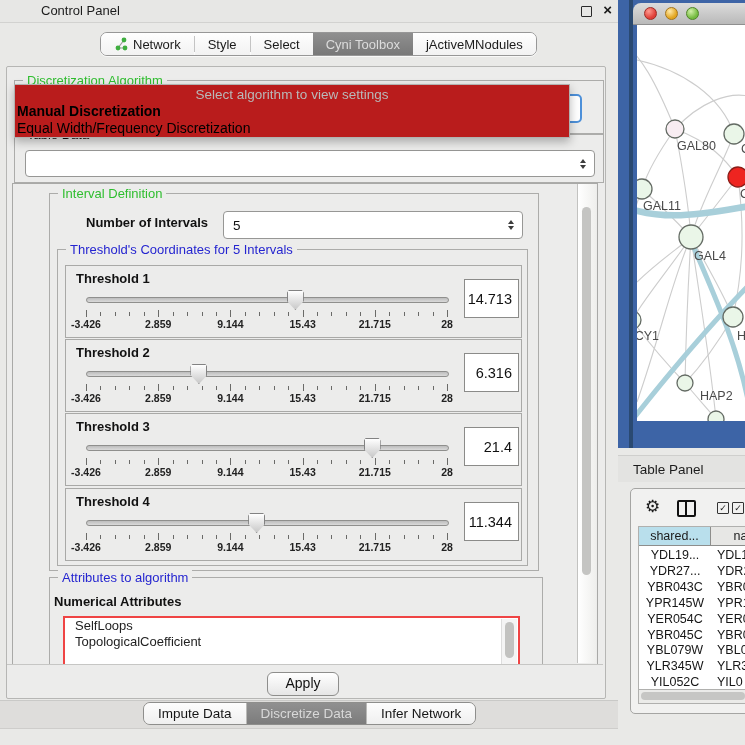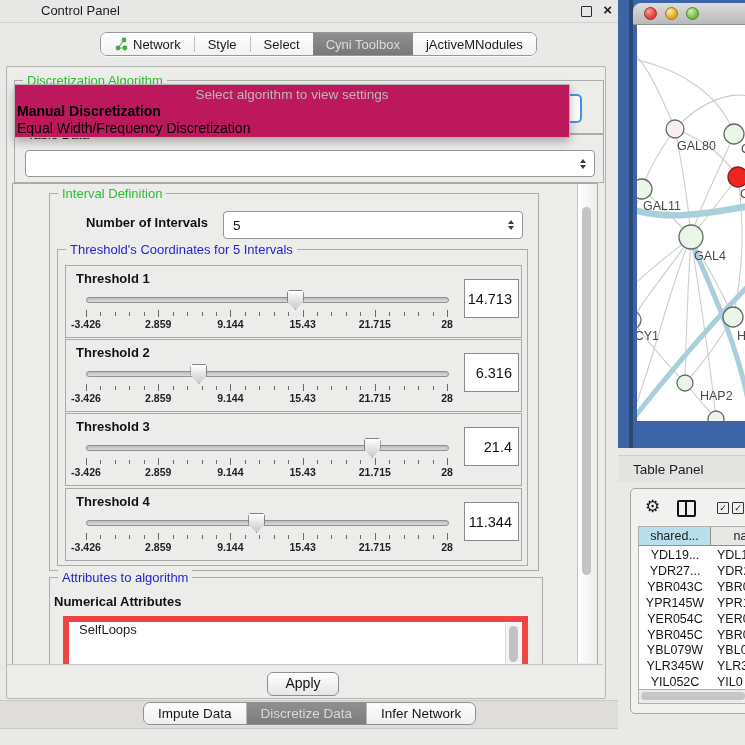--- a/index.html
+++ b/index.html
@@ -29,21 +29,21 @@
   .cap.dark{color:#111;}
 
   .combo{position:absolute;background:#fff;border:1px solid #979795;border-radius:4px;font-size:13.5px;color:#111;}
   .combo .v{position:absolute;left:9px;top:50%;transform:translateY(-50%);white-space:nowrap;}
   .spin{position:absolute;right:8px;top:50%;transform:translateY(-50%);display:flex;flex-direction:column;gap:2px;}
   .spin i{width:0;height:0;border-left:3.5px solid transparent;border-right:3.5px solid transparent;}
   .spin .up{border-bottom:4.5px solid #3c3c3c;}
   .spin .dn{border-top:4.5px solid #3c3c3c;}
 
   
-  #popup{left:14px;top:84px;width:554px;height:52px;background:#be185d;border:1px solid #b2b2b0;
+  #popup{left:14px;top:84px;width:554px;height:52px;background:#b91c1c;border:1px solid #b2b2b0;
          box-shadow:0 4px 9px rgba(0,0,0,.28);z-index:30;}
   #popup .hint{position:absolute;left:0;right:0;top:2px;text-align:center;font-size:13.5px;color:#b9b9b9;}
   #popup .o1{position:absolute;left:2px;top:18px;font-size:14px;font-weight:bold;color:#000;}
   #popup .o2{position:absolute;left:2px;top:35px;font-size:14px;color:#000;}
   #algo-combo{left:22px;top:94px;width:556px;height:25px;border:2px solid #4d90d9;border-radius:5px;background:#fff;z-index:5;}
 
   
   #viewport{left:12px;top:183px;width:584px;height:481px;border:1px solid #a9a9a7;overflow:hidden;background:#ececeb;z-index:2;}
   #vscroll{left:577px;top:184px;width:18px;height:479px;background:linear-gradient(to right,#ffffff,#efefed);border-left:1px solid #c2c2c0;z-index:6;}
   #vscroll .thumb{position:absolute;left:4px;top:23px;width:9px;height:368px;background:#c4c4c2;border-radius:5px;}
@@ -57,21 +57,21 @@
   .sthumb{position:absolute;top:24px;width:15px;height:18px;background:linear-gradient(#ffffff,#c9c9c9);border:1px solid #828282;
           clip-path:polygon(12% 0,88% 0,100% 14%,100% 55%,50% 100%,0 55%,0 14%);}
   .tick{position:absolute;width:1px;background:#6a6a68;}
   .tick.minor{top:46px;height:4px;}
   .tick.major{top:44px;height:7px;}
   .tlabel{position:absolute;top:52px;transform:translateX(-50%);font-size:10.5px;font-weight:bold;color:#222;white-space:nowrap;}
   .vbox{position:absolute;left:398px;top:13px;width:53px;height:37px;background:#fff;border:1px solid #8b8b89;}
   .vbox span{position:absolute;right:6px;top:50%;transform:translateY(-50%);font-size:14.5px;color:#111;}
 
   
-  #attr-list{position:absolute;background:#fff;border:6px solid #ef4444;overflow:hidden;}
+  #attr-list{position:absolute;background:#fff;border:2px solid #ef4444;overflow:hidden;}
   #attr-list .item{font-size:13px;color:#222;padding-left:10px;line-height:15.8px;white-space:nowrap;}
   #attr-scroll{position:absolute;right:1px;top:1px;bottom:1px;width:15px;background:#f4f4f4;border-left:1px solid #ddd;}
   #attr-scroll .thumb{position:absolute;left:3px;top:3px;width:9px;height:36px;background:#c2c2c0;border-radius:5px;}
 
   
   #apply-strip{left:7px;top:664px;width:596px;height:32px;background:#ececeb;border-top:1px solid #c6c6c4;z-index:3;}
   #apply-btn{position:absolute;left:260px;top:7px;width:70px;height:22px;background:linear-gradient(#ffffff,#e6e6e6);
              border:1px solid #8e8e8c;border-radius:6px;font-size:14px;color:#111;text-align:center;line-height:21px;}
 
   
@@ -344,20 +344,21 @@
       <div class="vbox">
         <span>11.344</span>
       </div>
     </div>
     <div class="tl" style="left: 36px; top: 393px; width: 492px; height: 110px;">
       <span class="cap blue">Attributes to algorithm</span>
     </div>
     <div class="bold-label" style="left: 41px; top: 410px;">Numerical Attributes</div>
     <div id="attr-list" style="left: 50px; top: 432px; width: 453px; height: 60px;">
       <div class="item">SelfLoops</div>
+      <div class="item">TopologicalCoefficient</div>
       <div id="attr-scroll">
         <div class="thumb"></div>
       </div>
     </div>
   </div>
 <div class="abs" id="vscroll">
   <div class="thumb"></div>
 </div>
 
 <div class="abs" id="apply-strip">

